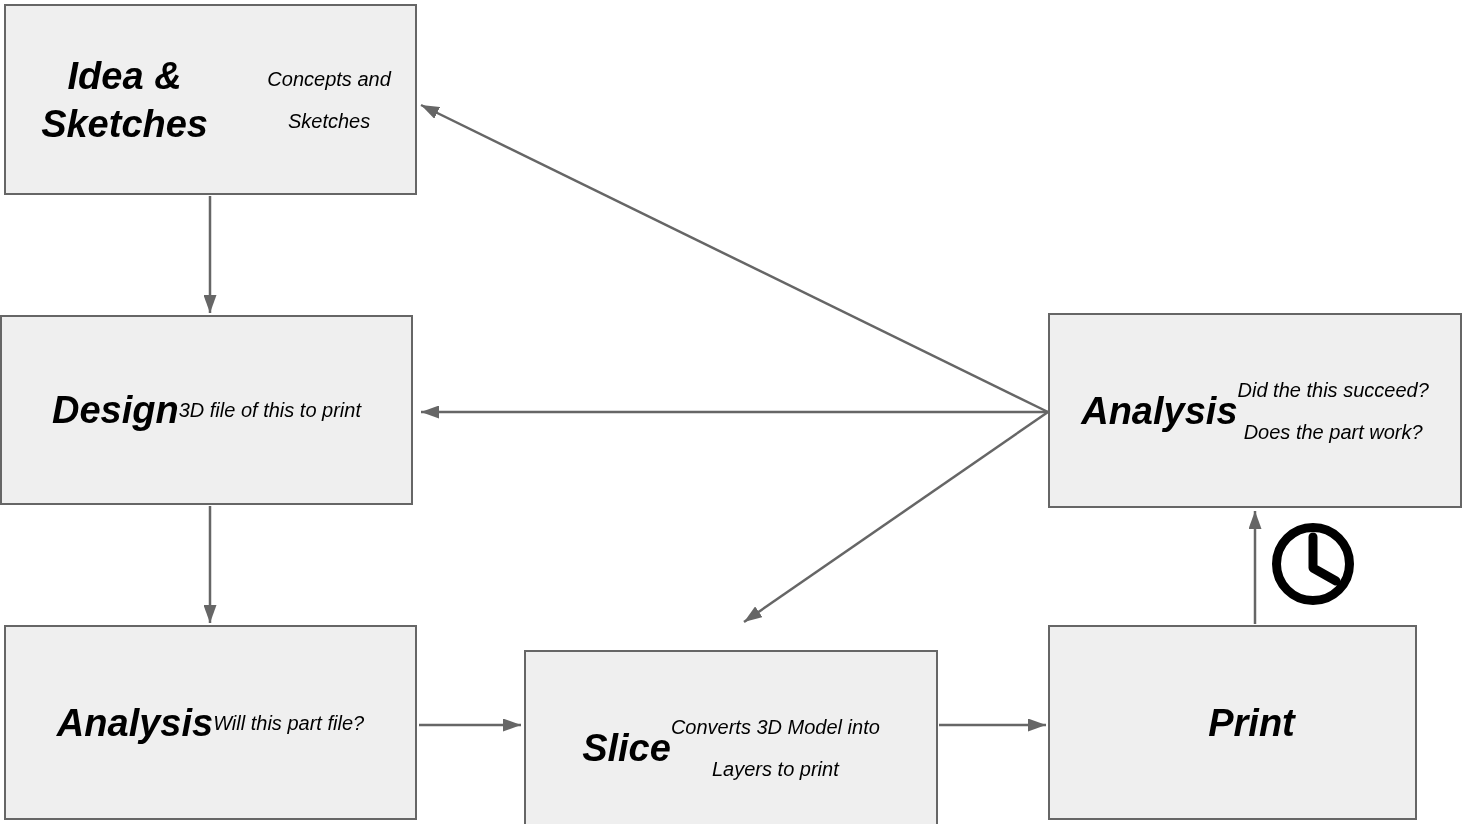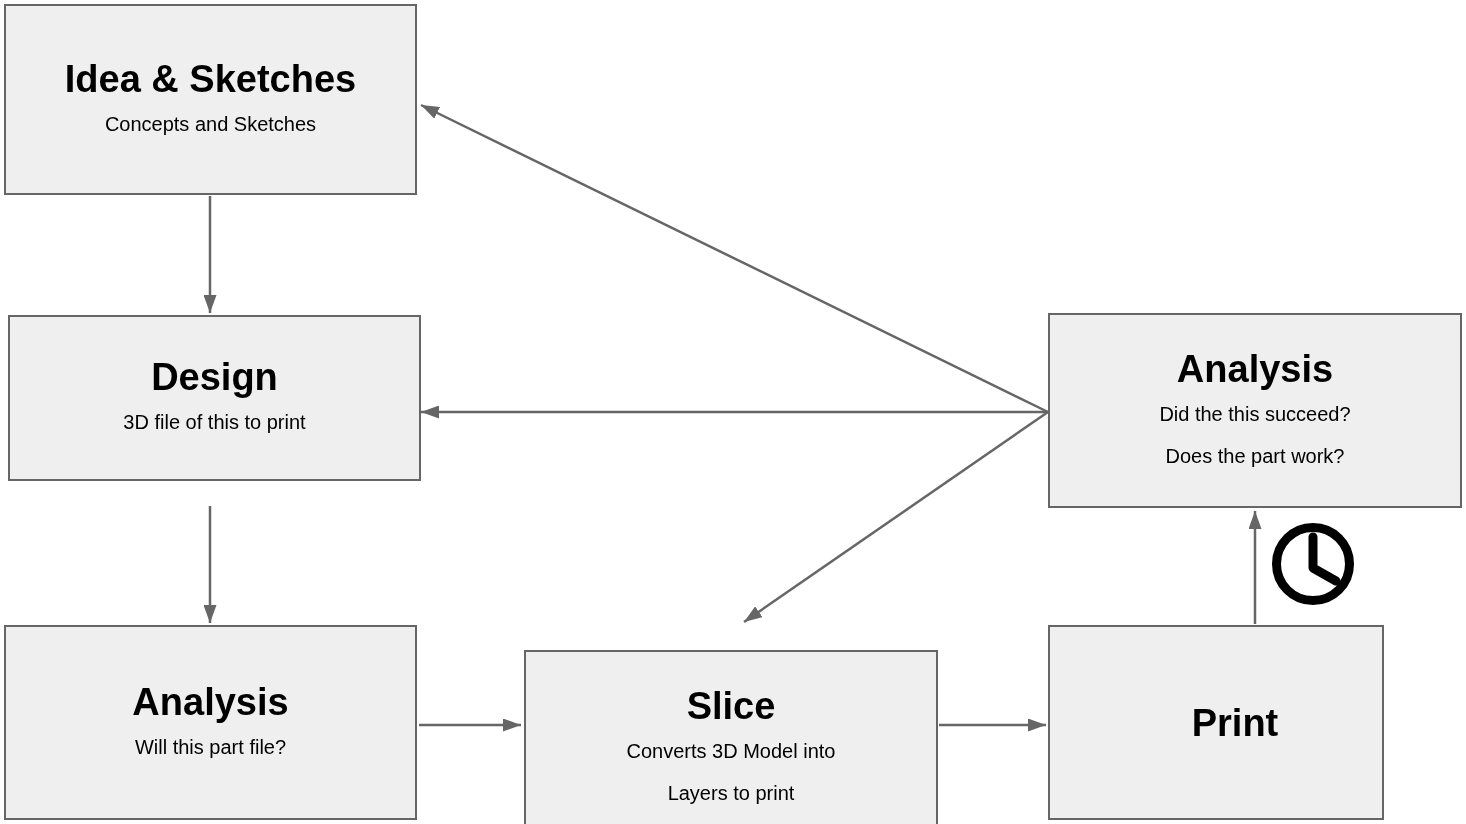--- a/index.html
+++ b/index.html
@@ -36,25 +36,26 @@
     fill: none;
     stroke-linecap: round;
     stroke-linejoin: round;
   }
   .node {
     position: absolute;
     box-sizing: border-box;
     background: var(--box-fill, #efefef);
     border: 2.5px solid var(--box-border, #666666);
     display: flex;
-    flex-direction: column;
+    flex-direction: row;
     justify-content: center;
     align-items: center;
     text-align: center;
     color: var(--text, #000000);
+    font-style: italic;
   }
   .node .title {
     font-size: 38px;
     font-weight: bold;
     line-height: 48px;
   }
   .node .subtitle {
     font-size: 20px;
     line-height: 42px;
     white-space: pre-line;
@@ -85,37 +86,37 @@
       <circle class="clock-circle" cx="1313" cy="564" r="36.5"></circle>
       <polyline class="clock-hands" points="1313,537 1313,568 1336,581"></polyline>
     </g>
   </svg>
 
   <div class="node" style="left:4px; top:4px; width:413px; height:191px;">
     <div class="title">Idea &amp; Sketches</div>
     <div class="subtitle">Concepts and Sketches</div>
   </div>
 
-  <div class="node" style="left:8px; top:315px; width:413px; height:166px;">
+  <div class="node" style="left:0; top:315px; width:413px; height:190px;">
     <div class="title">Design</div>
     <div class="subtitle">3D file of this to print</div>
   </div>
 
   <div class="node" style="left:4px; top:625px; width:413px; height:195px;">
     <div class="title">Analysis</div>
     <div class="subtitle">Will this part file?</div>
   </div>
 
   <div class="node" style="left:524px; top:650px; width:414px; height:195px;">
     <div class="title">Slice</div>
     <div class="subtitle">Converts 3D Model into
 Layers to print</div>
   </div>
 
-  <div class="node" style="left:1048px; top:625px; width:336px; height:195px;padding-left:38px;">
+  <div class="node" style="left:1048px; top:625px; width:369px; height:195px;padding-left:38px;">
     <div class="title">Print</div>
   </div>
 
   <div class="node" style="left:1048px; top:313px; width:414px; height:195px;">
     <div class="title">Analysis</div>
     <div class="subtitle">Did the this succeed?
 Does the part work?</div>
   </div>
 
 </div>

